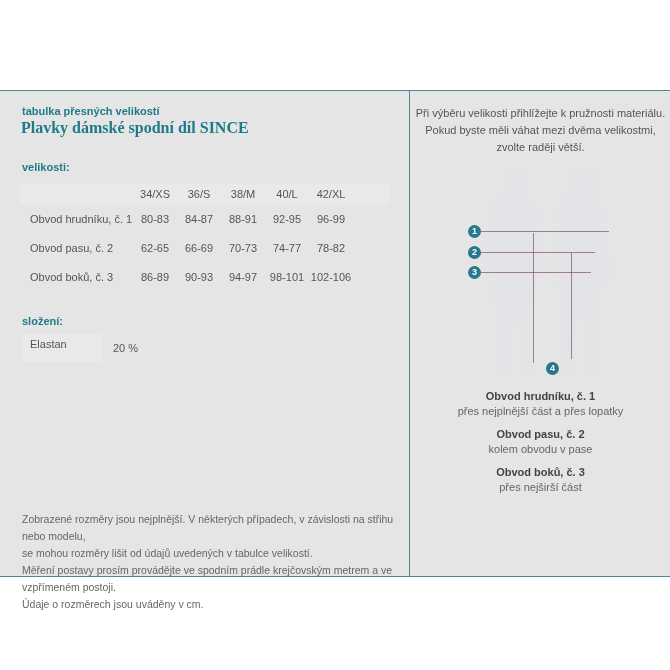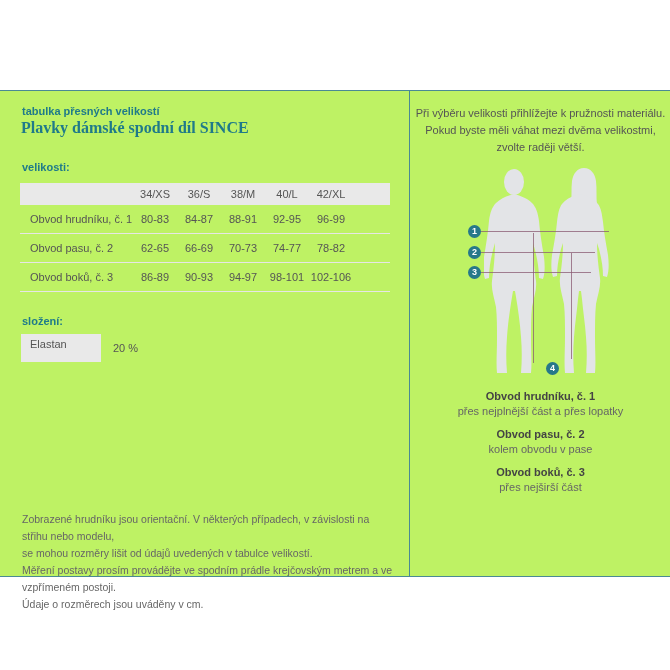--- a/index.html
+++ b/index.html
@@ -1,21 +1,21 @@
 <!DOCTYPE html>
 <html><head>
 <meta charset="utf-8">
 <style>
   * { margin:0; padding:0; box-sizing:border-box; }
   html,body { background:#ffffff; }
   body { font-family:"Liberation Sans", sans-serif; }
   .page { position:relative; width:670px; height:670px; background:#fff; overflow:hidden; }
   .panel {
     position:absolute; left:0; top:90px; width:670px; height:487px;
-    border-top:1px solid #4a8a94; border-bottom:1px solid #4a8a94; background:#bef264;
+    border-top:1px solid #4a8a94; border-bottom:1px solid #4a8a94; background:#e5e5e5;
   }
   .col-left { position:absolute; left:0; top:0; width:410px; height:100%; border-right:1px solid #4a8a94; }
   .col-right { position:absolute; left:411px; top:0; width:259px; height:100%; }
 
   .eyebrow { position:absolute; left:22px; top:14px; font-size:11px; font-weight:bold; color:#1f7a8a; }
   .title   { position:absolute; left:21px; top:28px; font-size:16px; font-weight:bold; color:#1f7a8a;font-family:Liberation Serif, serif; }
   .sec-label { position:absolute; left:22px; font-size:11px; font-weight:bold; color:#1f7a8a; }
   .sizes-label { top:70px; }
   .comp-label  { top:224px; }
 
@@ -96,21 +96,21 @@
 
       <div class="sec-label comp-label">složení:</div>
       <div class="comp-table">
         <div class="comp-row">
           <div class="comp-mat">Elastan</div>
           <div class="comp-val">20 %</div>
         </div>
       </div>
 
       <div class="notes">
-        <div>Zobrazené hrudníku jsou orientační. V některých případech, v závislosti na střihu nebo modelu,</div>
+        <div>Zobrazené rozměry jsou nejplnější. V některých případech, v závislosti na střihu nebo modelu,</div>
         <div>se mohou rozměry lišit od údajů uvedených v tabulce velikostí.</div>
         <div>Měření postavy prosím provádějte ve spodním prádle krejčovským metrem a ve vzpřímeném postoji.</div>
         <div>Údaje o rozměrech jsou uváděny v cm.</div>
       </div>
     </div>
 
     <div class="col-right">
       <div class="intro">
         <div>Při výběru velikosti přihlížejte k pružnosti materiálu.</div>
         <div>Pokud byste měli váhat mezi dvěma velikostmi,</div>

